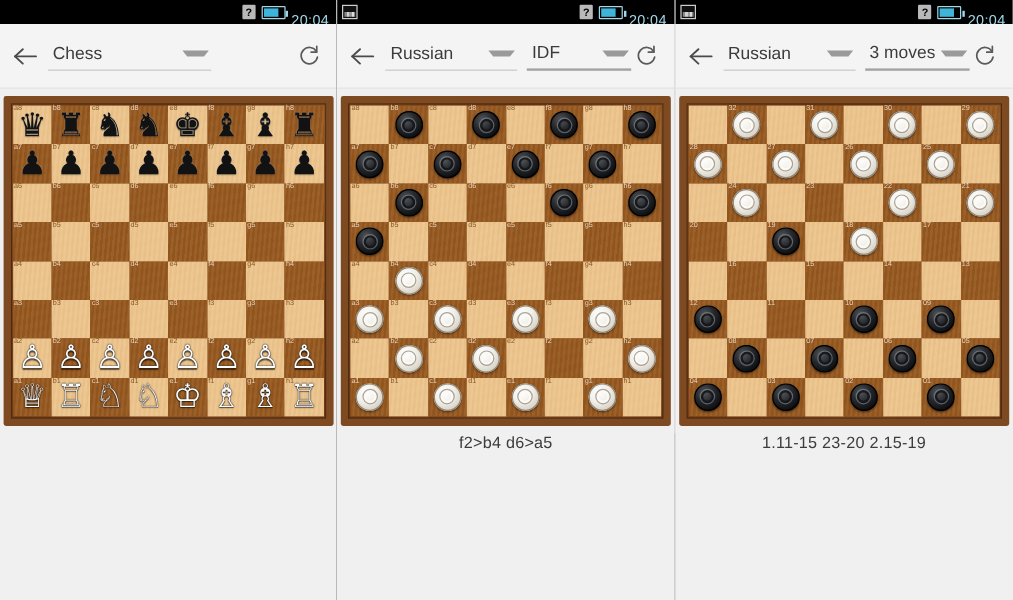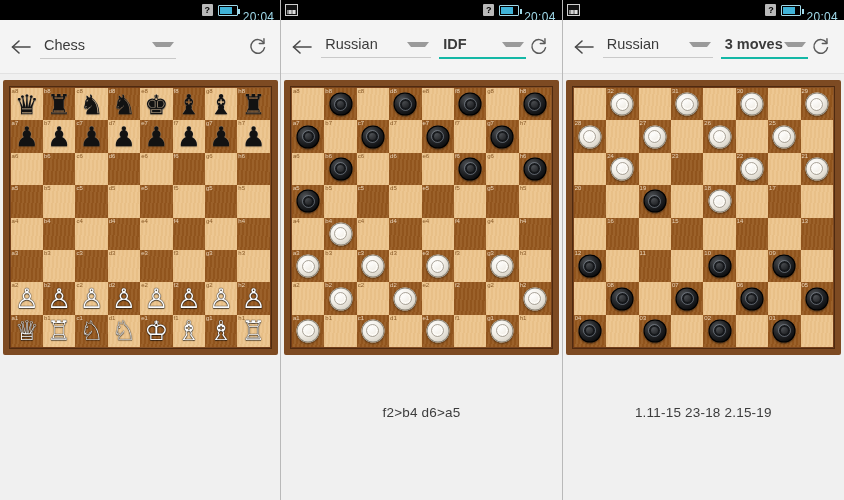--- a/index.html
+++ b/index.html
@@ -75,28 +75,28 @@
   .back-arrow {
     width: 26px; height: 26px;
     display: flex; align-items: center; justify-content: center;
     color: #4a4a4a; flex: 0 0 26px; margin-right: 6px;
   }
   .spinner-btn {
     width: 26px; height: 26px; margin-left: auto;
     display: flex; align-items: center; justify-content: center;
     color: #5a5a5a; flex: 0 0 26px;
   }
-  .dropdowns { display: flex; align-items: flex-start; gap: 8px; flex: 1 1 auto; min-width: 0; }
+  .dropdowns { display: flex; align-items: center; gap: 8px; flex: 1 1 auto; min-width: 0; }
   .dd {
     display: flex; align-items: center;
     padding: 2px 2px 5px 4px;
     border-bottom: 1px solid #c9c9c9;
     min-width: 0;
   }
-  .dd.accent { border-bottom: 2px solid #14b8a6; font-weight: bold; }
+  .dd.accent { border-bottom: 2px solid #a3a3a3; }
   .dd-label {
     font-size: 14.5px; color: #3b3b3b;
     white-space: nowrap; overflow: hidden; text-overflow: ellipsis;
   }
   .caret {
     margin-left: auto; padding-left: 14px;
     width: 0; height: 0;
     border-left: 4.5px solid transparent;
     border-right: 4.5px solid transparent;
     border-top: 5px solid #9a9a9a;
@@ -173,21 +173,21 @@
     content: ""; position: absolute; top: 50%; left: 50%;
     transform: translate(-50%,-50%);
     width: 11px; height: 11px; border-radius: 50%;
     border: 1.5px solid rgba(150,143,130,.8);
     box-shadow: inset 0 0 0 2px rgba(252,250,246,.95);
   }
 
   
   .moves-area {
     flex: 1 1 auto;
-    display: flex; align-items: center; justify-content: center;
+    display: flex; justify-content: center;
     padding-bottom: 36px;
   }
   .moves-text {
     font-size: 13.5px; color: #3c3c3c;
     letter-spacing: .2px;
     font-family: "Liberation Sans", sans-serif;
     text-align: center;
   }
 </style>
 </head>
@@ -905,16 +905,16 @@
             <div class="sq light"></div>
             <div class="sq dark">
               <span class="sq-label">01</span>
               <span class="checker b"></span>
             </div>
             <div class="sq light"></div>
           </div>
         </div>
       </div>
       <div class="moves-area">
-        <div class="moves-text">1.11-15 23-18 2.15-19</div>
+        <div class="moves-text">1.11-15 23-20 2.15-19</div>
       </div>
     </div>
   </div>
 
 </body></html>

